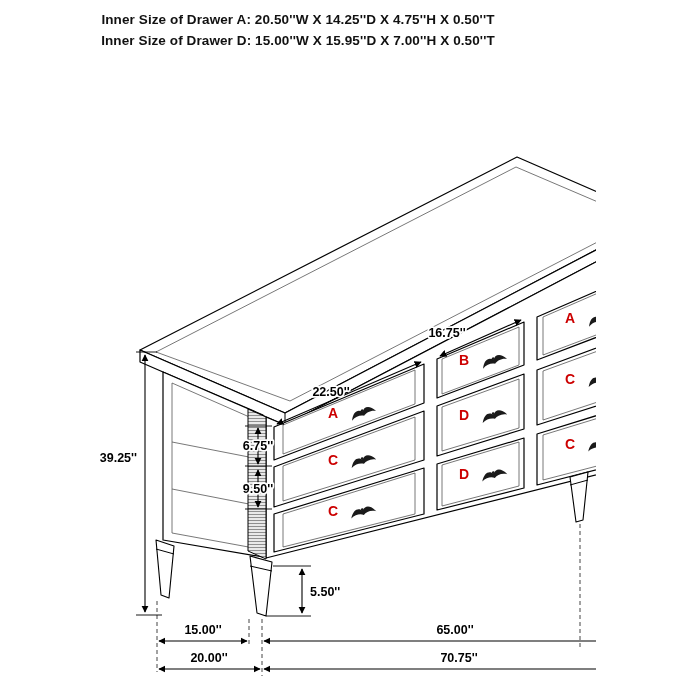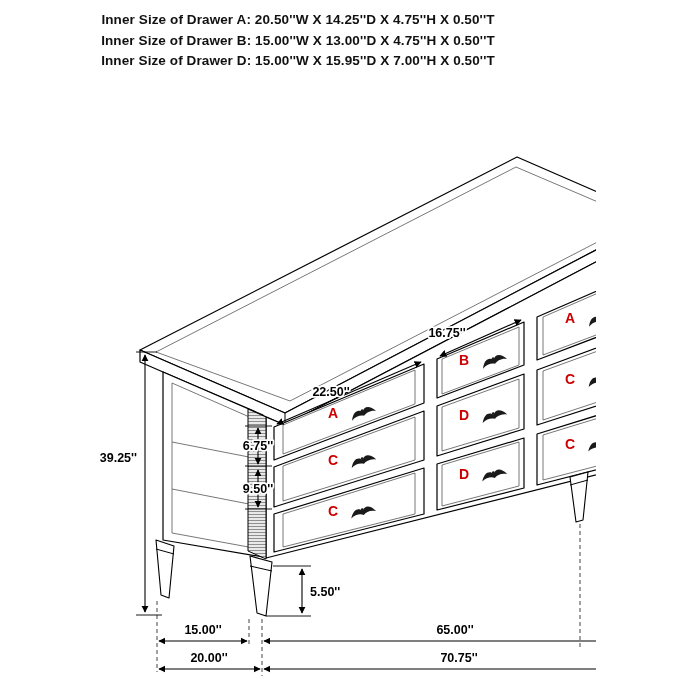--- a/index.html
+++ b/index.html
@@ -22,21 +22,20 @@
   .dl{font-size:14px;font-weight:bold;fill:#cc0000;text-anchor:middle;}
   .handle{fill:#1a1a1a;}
 </style>
 </head>
 <body>
 
 <div class="canvas">
 
   <div class="header">
     <div>Inner Size of Drawer A: 20.50''W X 14.25''D X 4.75''H X 0.50''T</div>
-    <div>Inner Size of Drawer B: 15.00''W X 13.00''D X 4.75''H X 0.50''T</div>
     <div>Inner Size of Drawer D: 15.00''W X 15.95''D X 7.00''H X 0.50''T</div>
   </div>
 
   <svg width="700" height="700" viewBox="0 0 700 700">
     <defs>
       <marker id="arw" viewBox="0 0 10 10" refX="9" refY="5" markerWidth="6.5" markerHeight="6.5" orient="auto-start-reverse">
         <path d="M0,0 L10,5 L0,10 Z" fill="#000"></path>
       </marker>
       <pattern id="flute" width="3" height="3" patternUnits="userSpaceOnUse">
         <rect width="3" height="3" fill="#e9e9e9"></rect>

